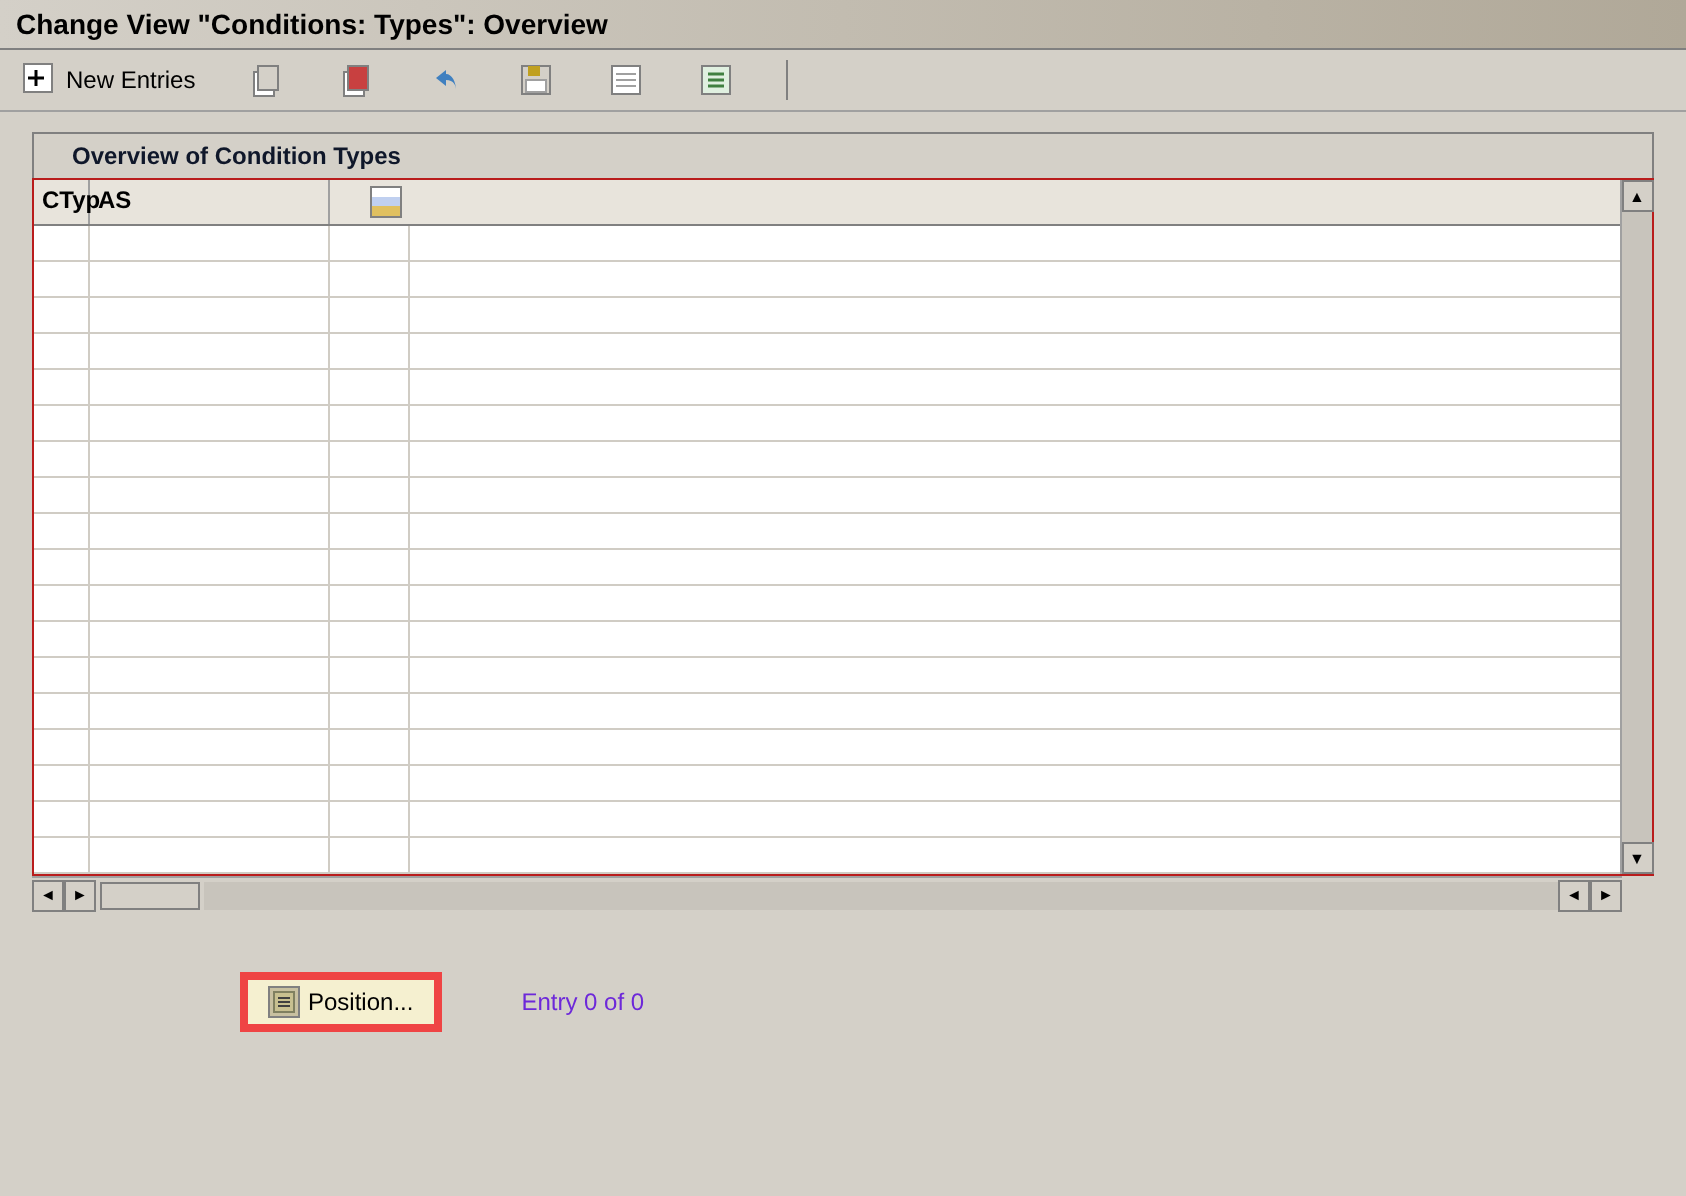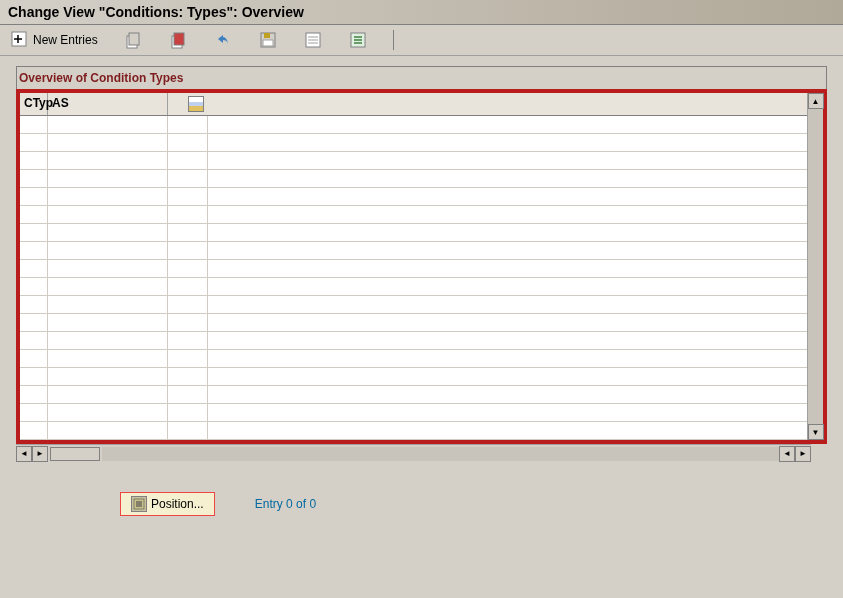--- a/index.html
+++ b/index.html
@@ -59,28 +59,28 @@
     }
 
     .main-content {
       padding: 10px 16px;
     }
 
     .section-title {
       background-color: #d4d0c8;
       font-size: 12px;
       font-weight: bold;
-      padding: 4px 2px;
+      padding: 4px 19px;
       border: 1px solid #808080;
       border-bottom: none;
-      color: #7f1d1d;
+      color: #0f172a;
     }
 
     .table-container {
-      border: 4px solid #b91c1c;
+      border: 1px solid #b91c1c;
       background-color: #fff;
       display: flex;
       position: relative;
     }
 
     .table-area {
       flex: 1;
       overflow: hidden;
     }
 
@@ -199,40 +199,40 @@
       align-items: center;
       gap: 40px;
     }
 
     .position-btn {
       display: flex;
       align-items: center;
       gap: 4px;
       padding: 3px 10px;
       background-color: #f5f0d0;
-      border: 1px solid #ef4444;
+      border: 4px solid #ef4444;
       cursor: pointer;
       font-size: 12px;
       color: #000;
     }
 
     .icon-box {
       width: 16px;
       height: 16px;
       background-color: #c8c0a0;
       border: 1px solid #808080;
       display: flex;
       align-items: center;
       justify-content: center;
       font-size: 9px;
     }
 
     .entry-info {
       font-size: 12px;
-      color: #0369a1;
+      color: #6d28d9;
     }
 
     
     .toolbar-svg {
       width: 18px;
       height: 18px;
     }
 
     .grid-icon {
       width: 16px;

